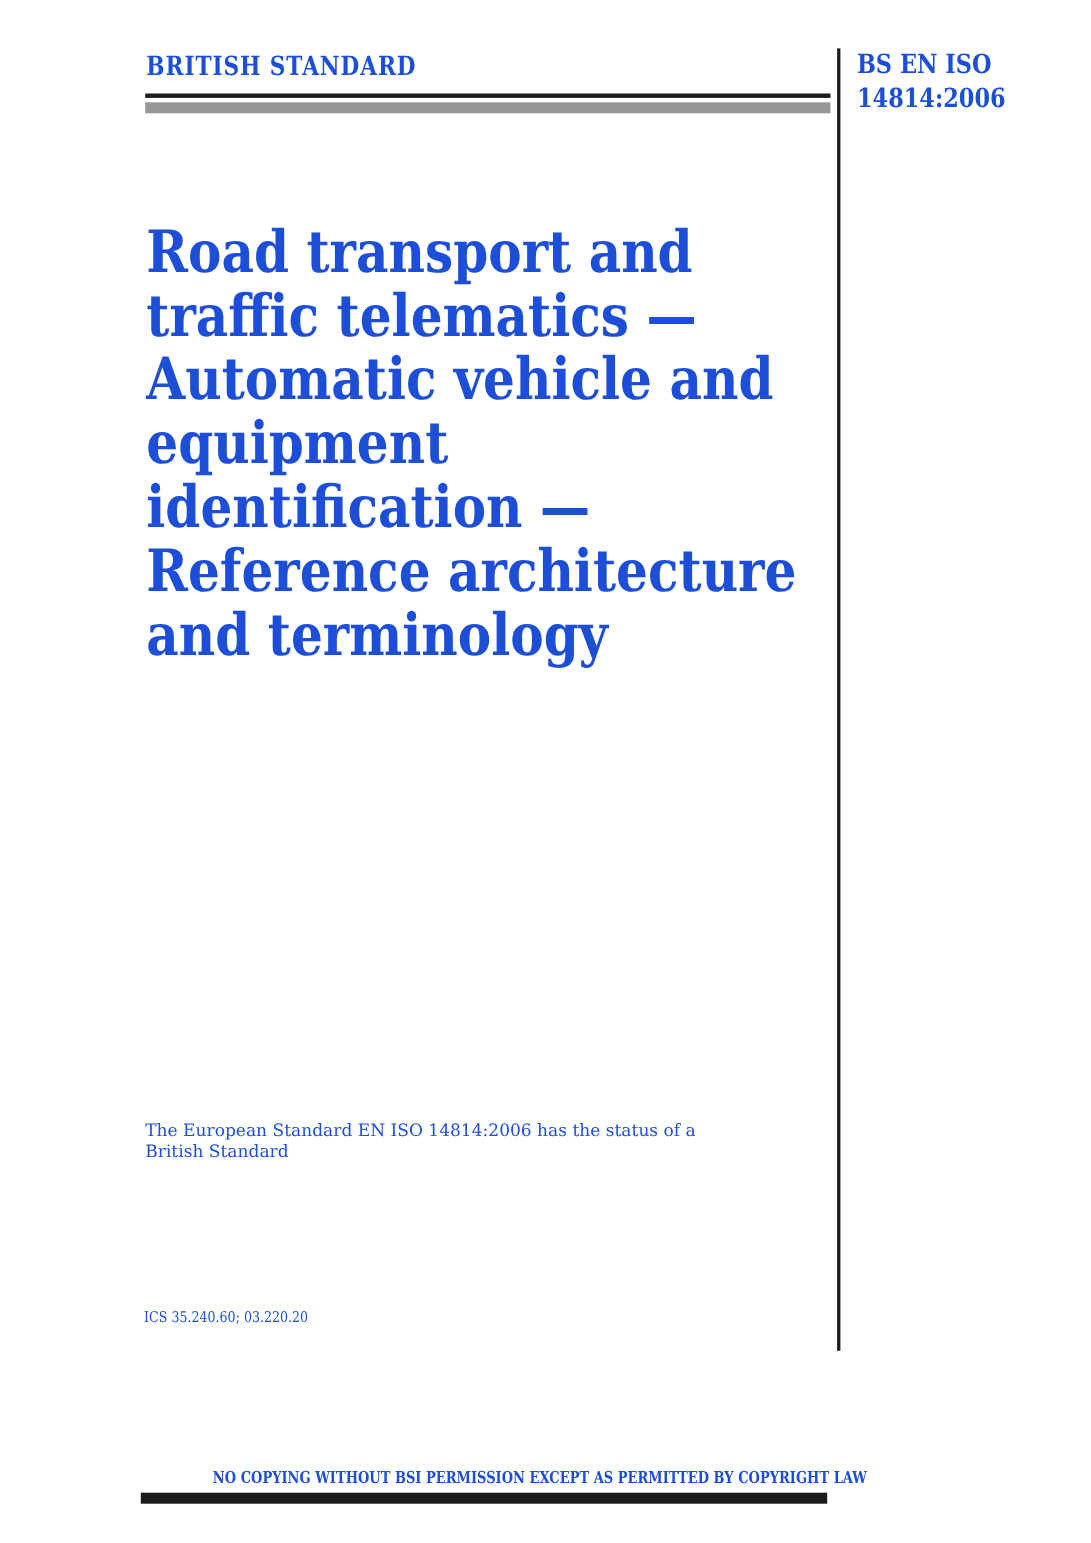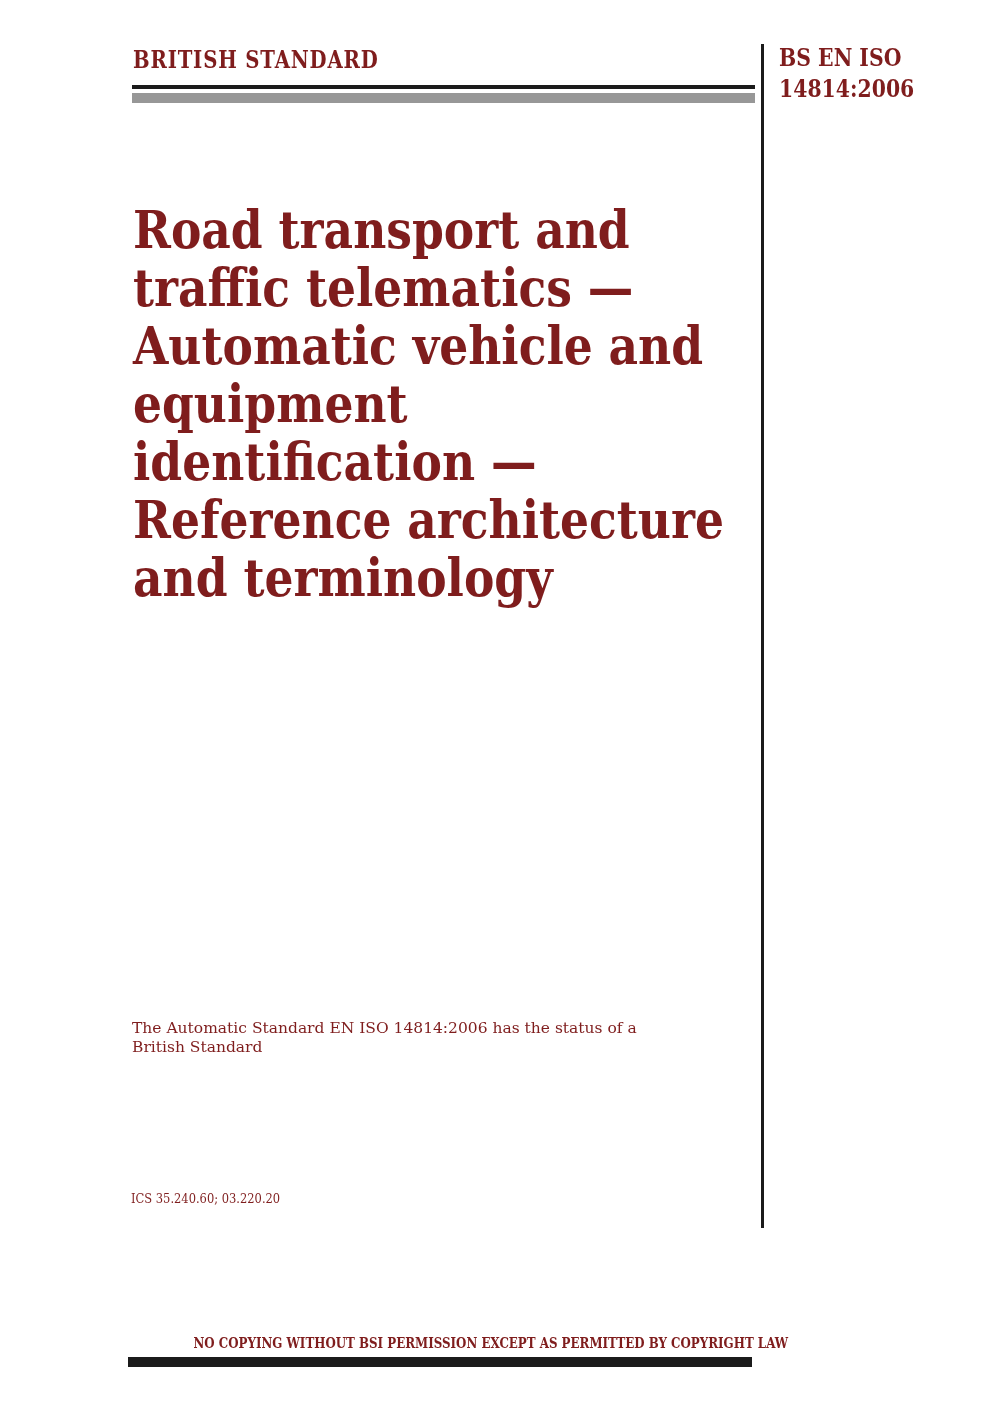--- a/index.html
+++ b/index.html
@@ -7,21 +7,21 @@
     padding: 0;
     background: #ffffff;
   }
   .page {
     position: relative;
     width: 992px;
     height: 1403px;
     background: #ffffff;
     overflow: hidden;
     font-family: "DejaVu Serif", serif;
-    color: #7f1d1d;
+    color: #1d4ed8;
   }
 
   
   .masthead {
     position: absolute;
     left: 133px;
     top: 45px;
     font-size: 24px;
     font-weight: bold;
     letter-spacing: 1px;
@@ -150,21 +150,21 @@
     <span>Road transport and</span>
     <span>traffic telematics —</span>
     <span>Automatic vehicle and</span>
     <span>equipment</span>
     <span>identification —</span>
     <span>Reference architecture</span>
     <span>and terminology</span>
   </div>
 
   <div class="status-note">
-    <span>The Automatic Standard EN ISO 14814:2006 has the status of a</span>
+    <span>The European Standard EN ISO 14814:2006 has the status of a</span>
     <span>British Standard</span>
   </div>
 
   <div class="ics-code">ICS 35.240.60; 03.220.20</div>
 
   <div class="copyright-text">NO COPYING WITHOUT BSI PERMISSION EXCEPT AS PERMITTED BY COPYRIGHT LAW</div>
   <div class="copyright-bar"></div>
 
 
 </div>

